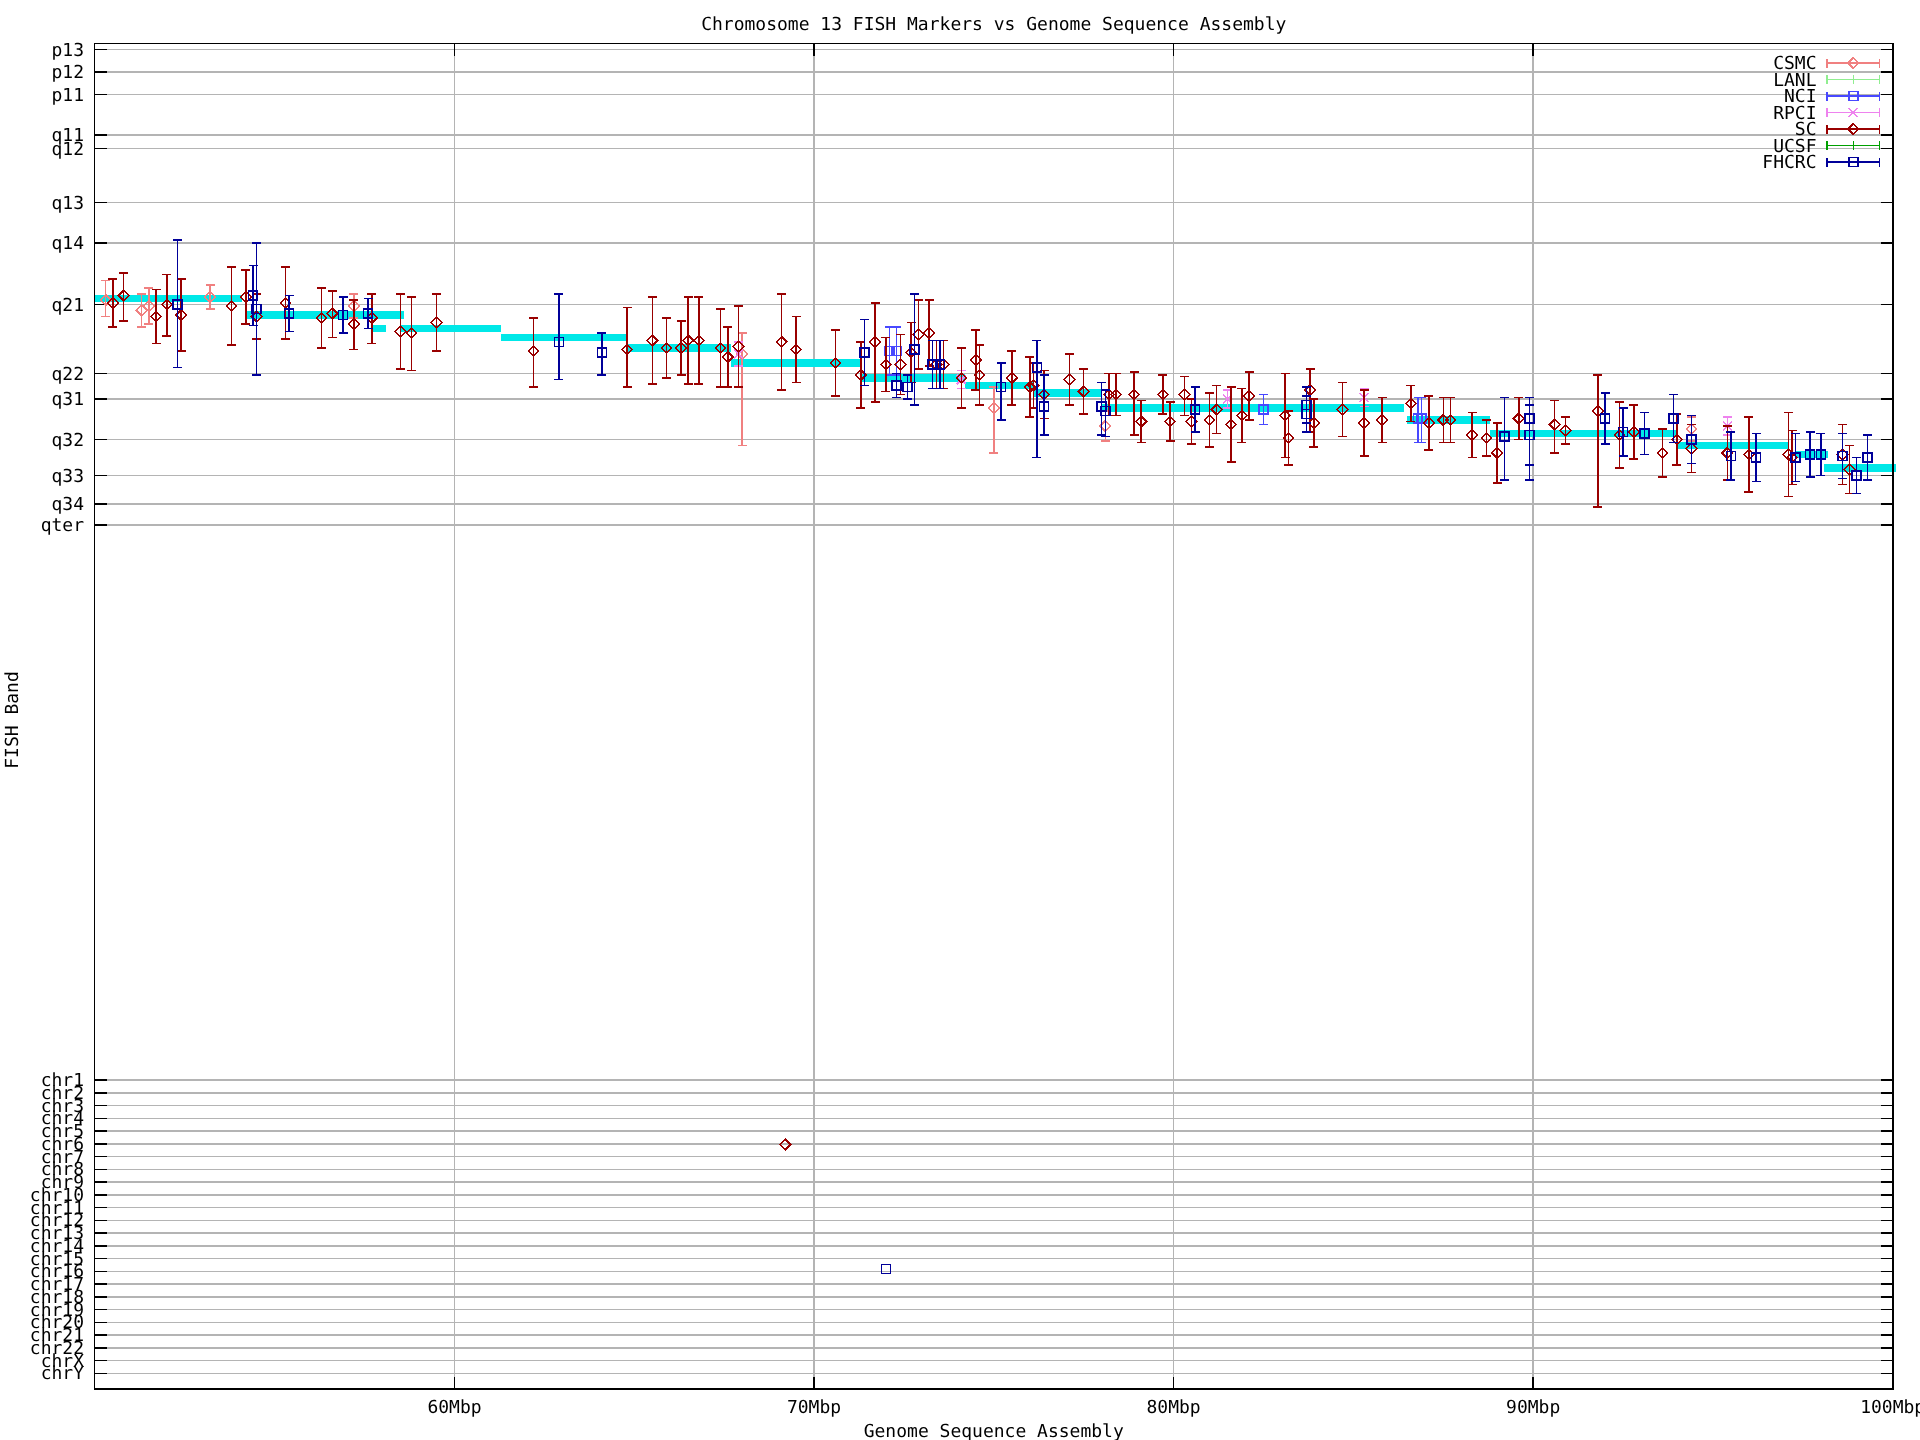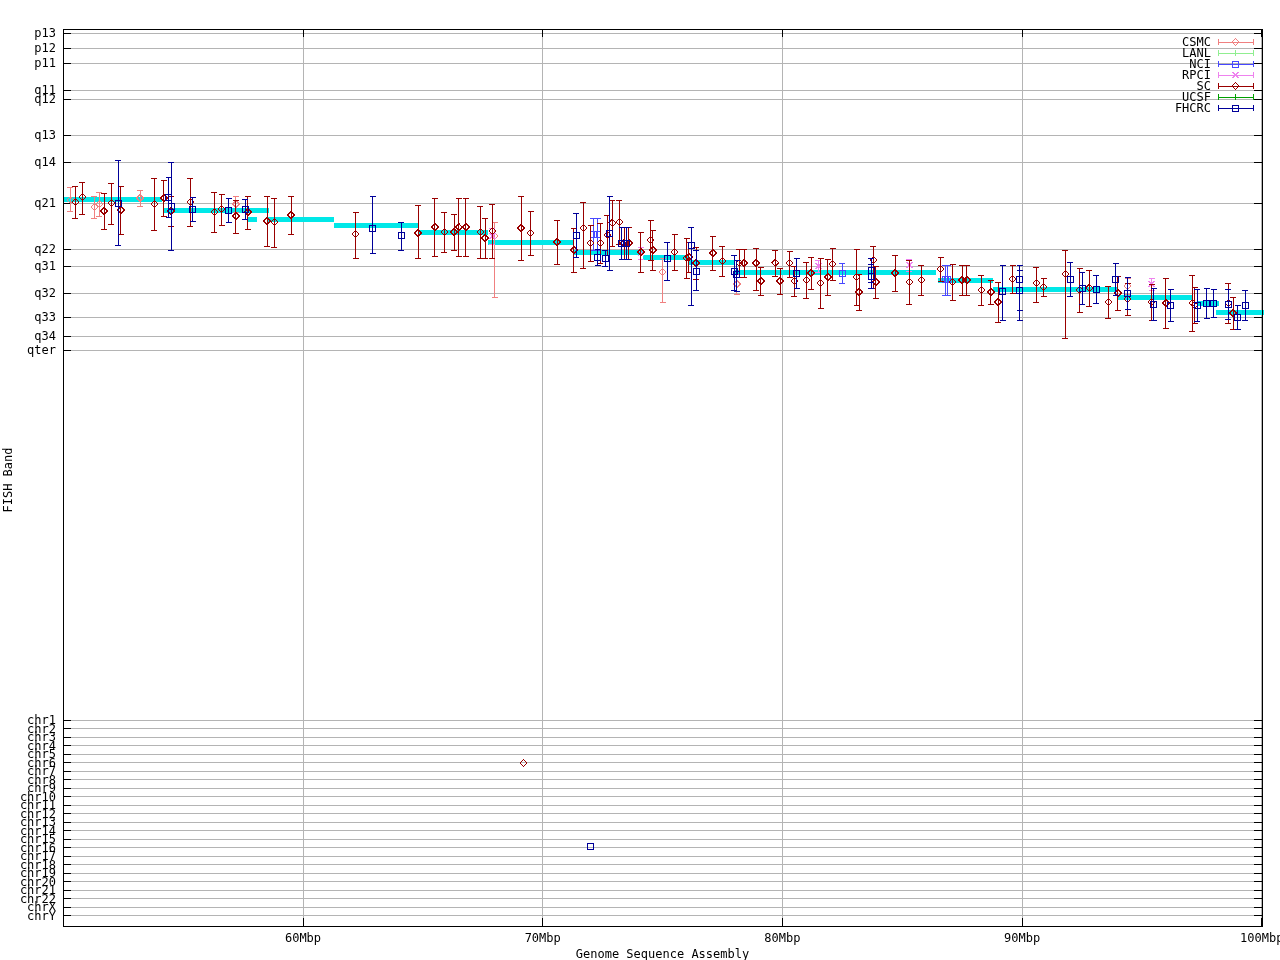--- a/index.html
+++ b/index.html
@@ -10,20 +10,21 @@
   .x-title{position:absolute;left:63px;top:947px;width:1199px;text-align:center;font-size:12px;}
   .y-title{position:absolute;left:-32px;top:473px;width:80px;text-align:center;font-size:12px;
            transform:rotate(-90deg);}
   svg{position:absolute;left:0;top:0;}
   text{font-family:"DejaVu Sans Mono","Liberation Mono",monospace;font-size:12px;fill:#000;}
 </style>
 </head>
 <body>
 
 <div class="screen">
+  <div class="chart-title">Chromosome 13 FISH Markers vs Genome Sequence Assembly</div>
   <div class="y-title">FISH Band</div>
   <div class="x-title">Genome Sequence Assembly</div>
   <svg id="plot" width="1280" height="960" shape-rendering="crispEdges">
       <line x1="303" y1="29" x2="303" y2="926" stroke="#b4b4b4" stroke-width="1"></line>
       <line x1="542.7" y1="29" x2="542.7" y2="926" stroke="#b4b4b4" stroke-width="1"></line>
       <line x1="782.4" y1="29" x2="782.4" y2="926" stroke="#b4b4b4" stroke-width="1"></line>
       <line x1="1022.0999999999999" y1="29" x2="1022.0999999999999" y2="926" stroke="#b4b4b4" stroke-width="1"></line>
       <line x1="1261.8" y1="29" x2="1261.8" y2="926" stroke="#b4b4b4" stroke-width="1"></line>
       <line x1="63" y1="33" x2="1262" y2="33" stroke="#b4b4b4" stroke-width="1"></line>
       <line x1="63" y1="48" x2="1262" y2="48" stroke="#b4b4b4" stroke-width="1"></line>

